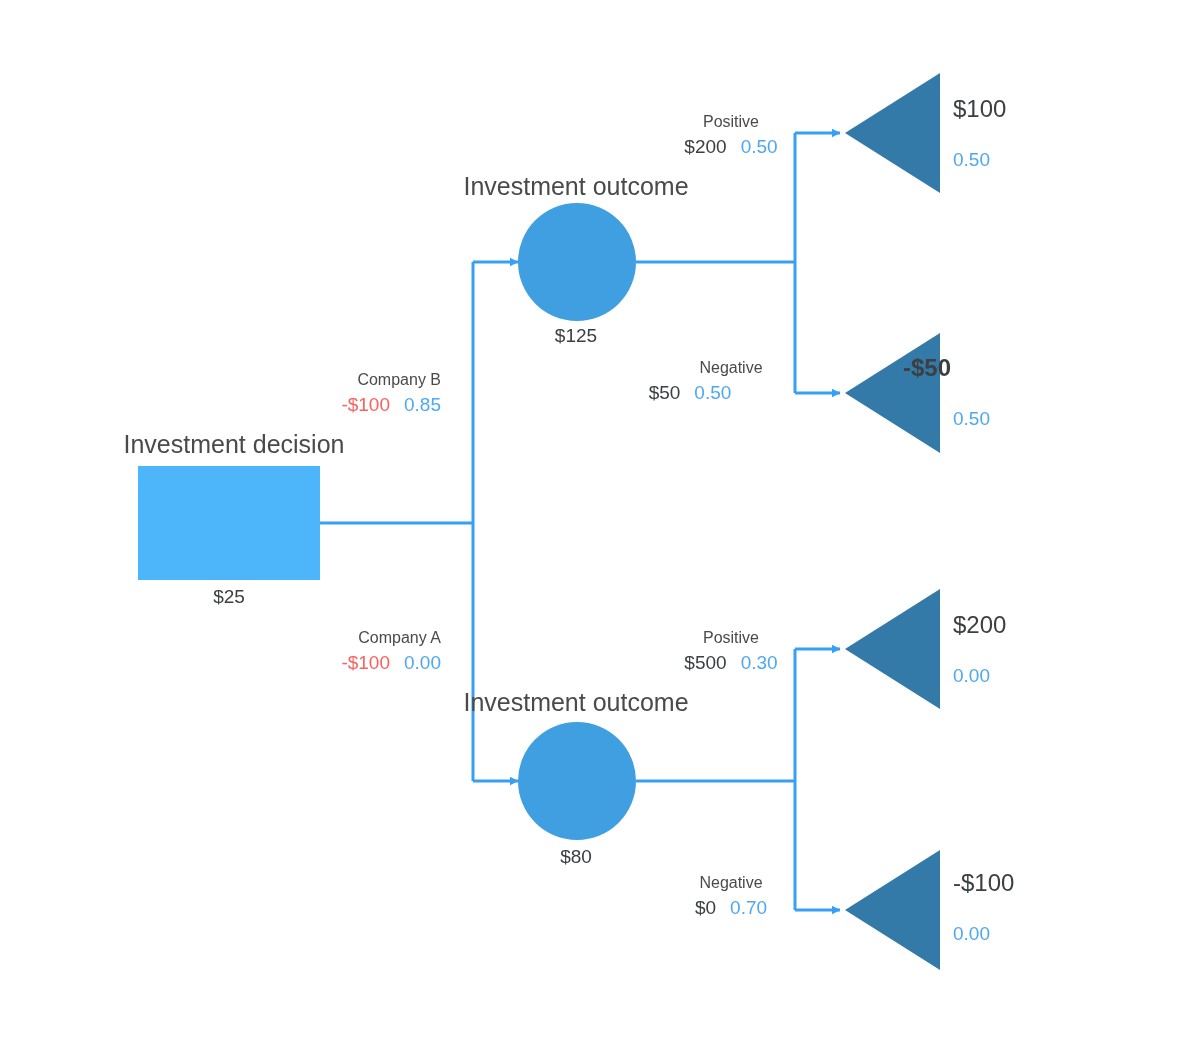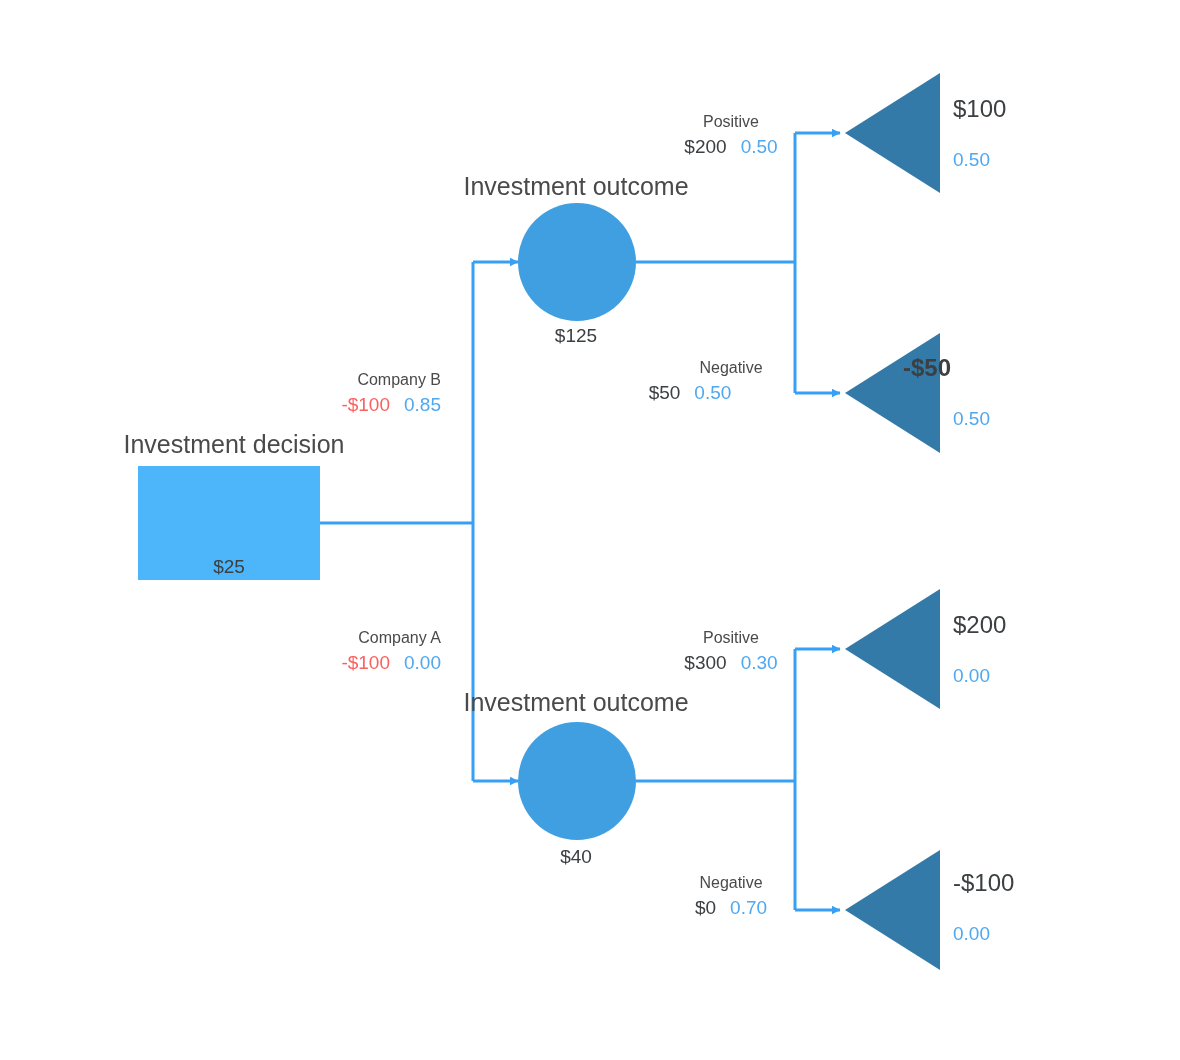--- a/index.html
+++ b/index.html
@@ -92,21 +92,21 @@
     <circle cx="577" cy="781" r="59" fill="#3f9fe0"></circle>
 
     <polygon points="845,133 940,73 940,193" fill="#337aa8"></polygon>
     <polygon points="845,393 940,333 940,453" fill="#337aa8"></polygon>
     <polygon points="845,649 940,589 940,709" fill="#337aa8"></polygon>
     <polygon points="845,910 940,850 940,970" fill="#337aa8"></polygon>
   </svg>
 
   <div class="lbl center node-title" style="left:234px; top:432px;">Investment decision</div>
 
-  <div class="lbl center node-value" style="left:229px; top:555px;">$25</div>
+  <div class="lbl center node-value" style="left:229px; top:585px;">$25</div>
 
   <div class="lbl right branch-name" style="left:441px; top:368px;">Company B</div>
 
   <div class="lbl right" style="left:441px; top:393px;">
     <span class="pair">
       <span class="money neg">-$100</span>
       <span class="prob">0.85</span>
     </span>
   </div>
 
@@ -144,27 +144,27 @@
 
   <div class="lbl right" style="left:441px; top:651px;">
     <span class="pair">
       <span class="money neg">-$100</span>
       <span class="prob">0.00</span>
     </span>
   </div>
 
   <div class="lbl center node-title" style="left:576px; top:690px;">Investment outcome</div>
 
-  <div class="lbl center node-value" style="left:576px; top:845px;">$40</div>
+  <div class="lbl center node-value" style="left:576px; top:845px;">$80</div>
 
   <div class="lbl center branch-name" style="left:731px; top:626px;">Positive</div>
 
   <div class="lbl center" style="left:731px; top:651px;">
     <span class="pair ctr">
-      <span class="money">$300</span>
+      <span class="money">$500</span>
       <span class="prob">0.30</span>
     </span>
   </div>
 
   <div class="lbl term-val" style="left:953px; top:613px;">$200</div>
 
   <div class="lbl term-prob" style="left:953px; top:664px;">0.00</div>
 
   <div class="lbl center branch-name" style="left:731px; top:871px;">Negative</div>
 

